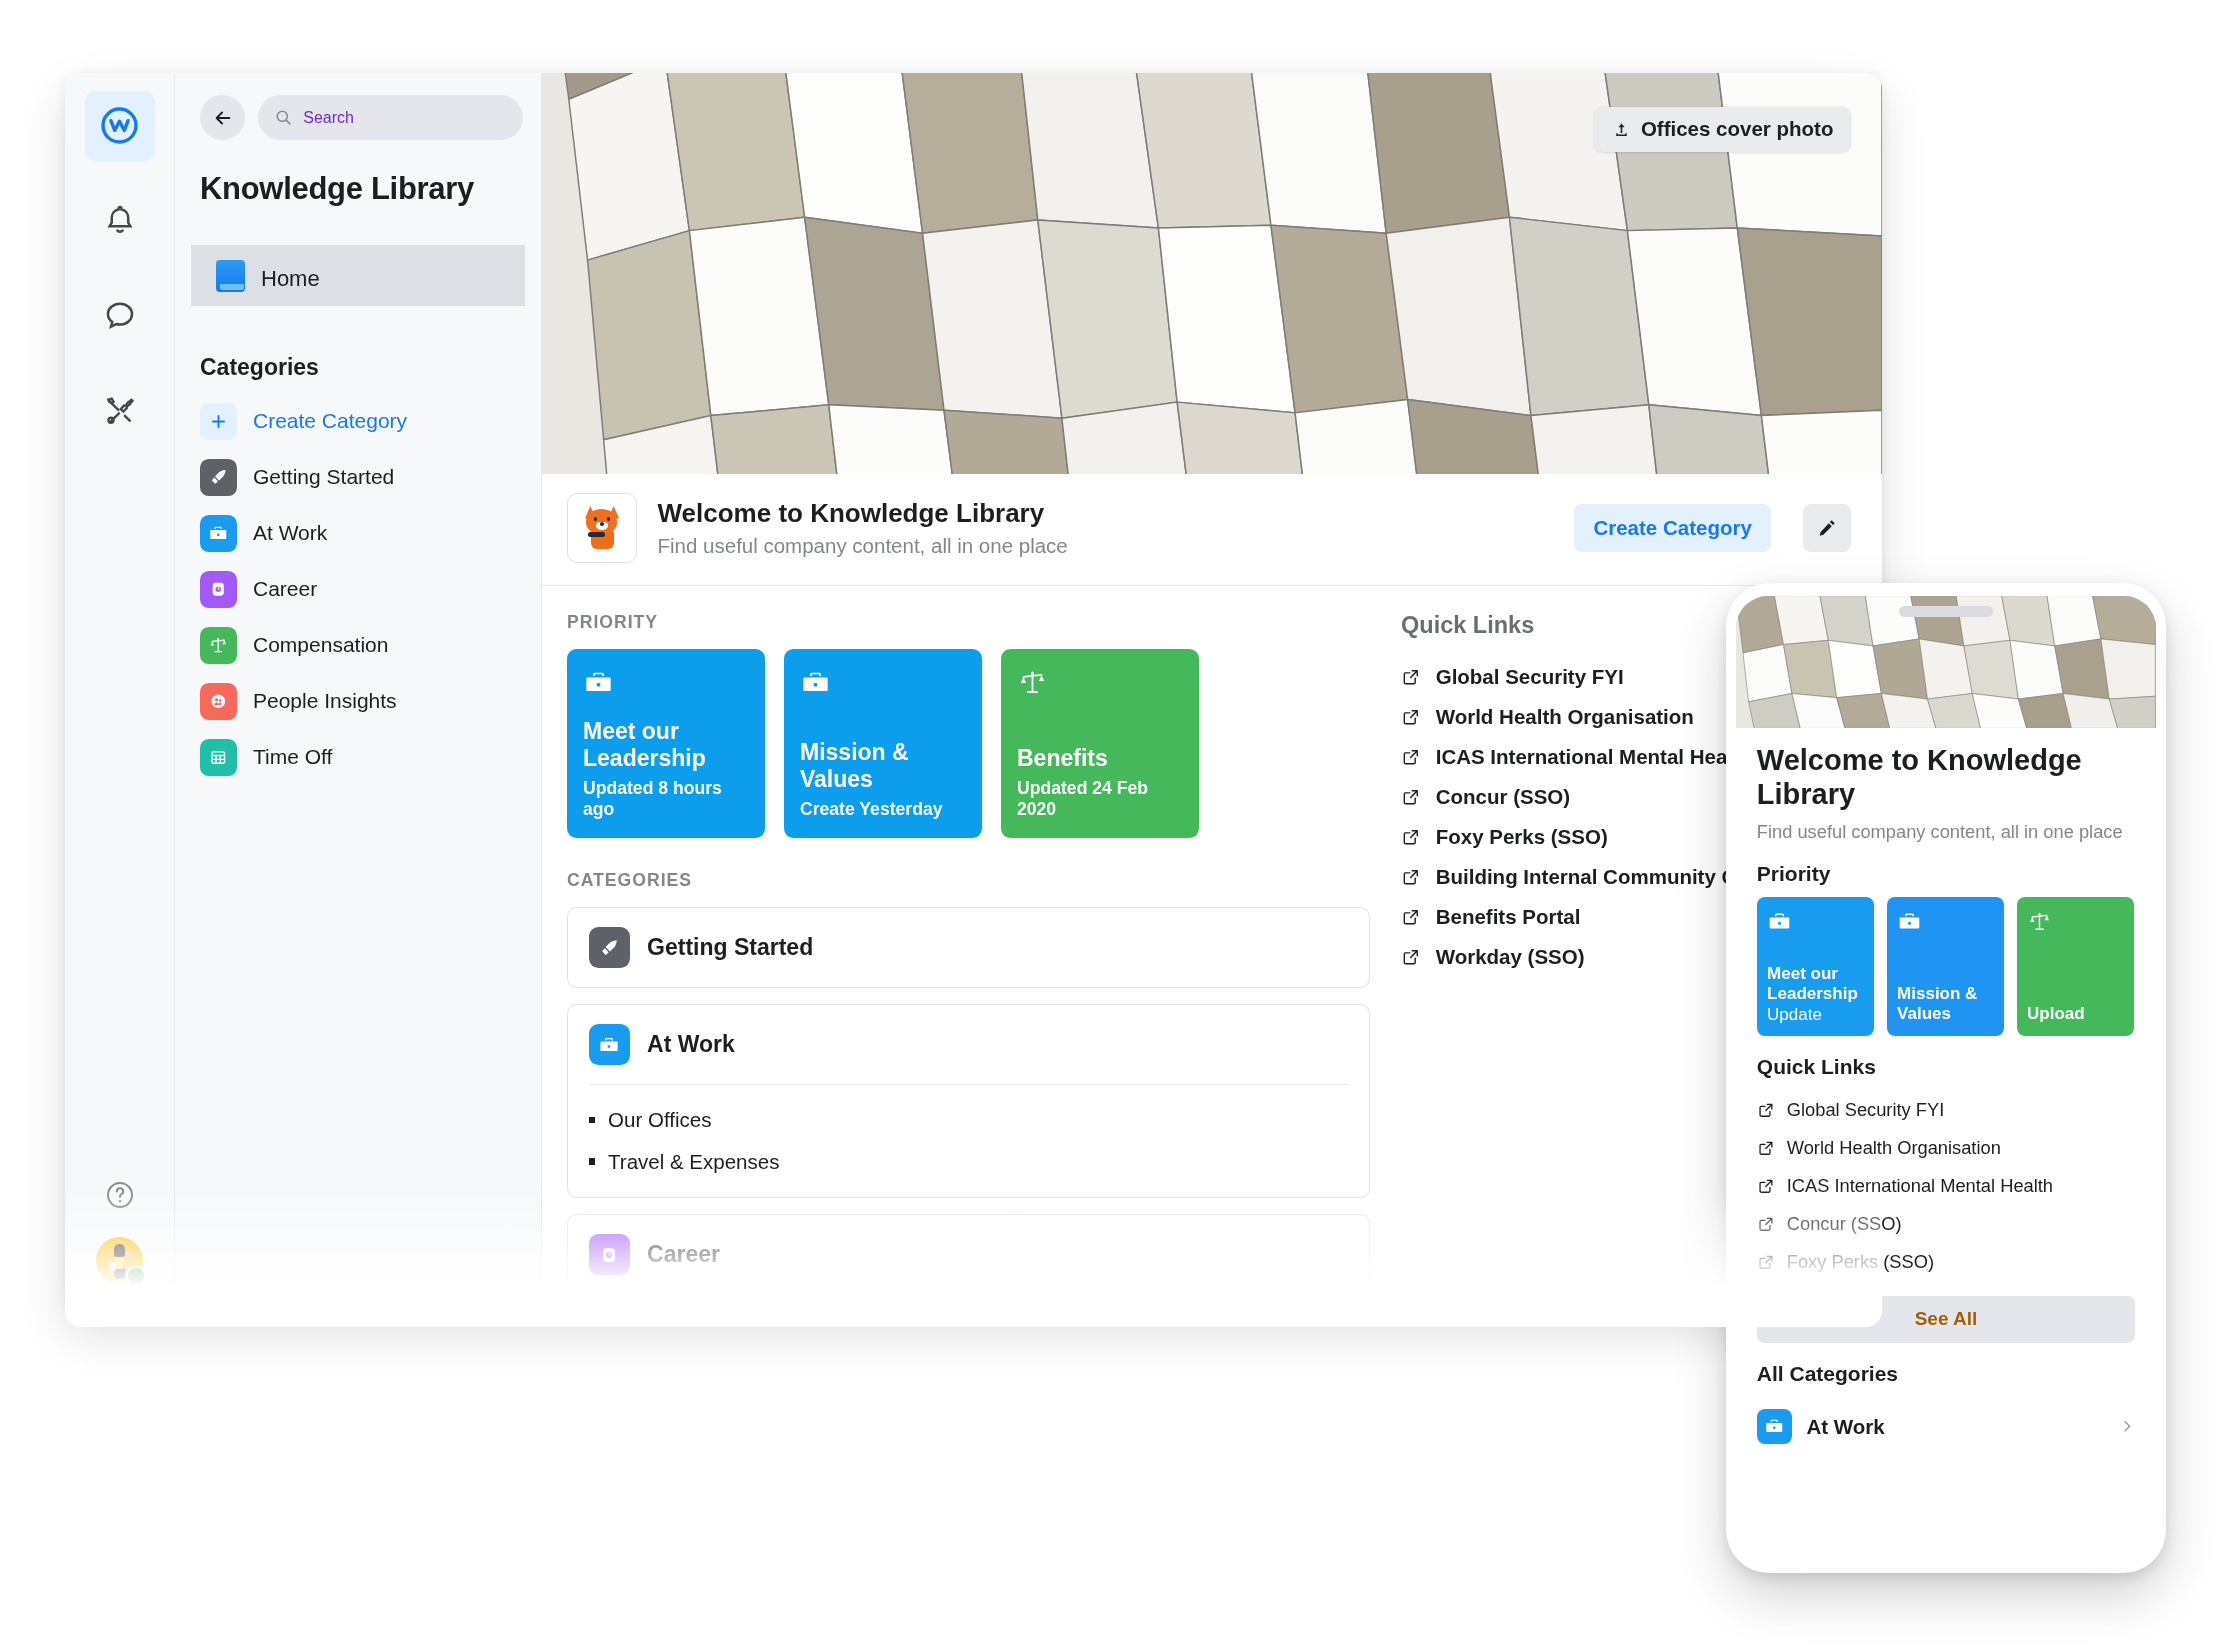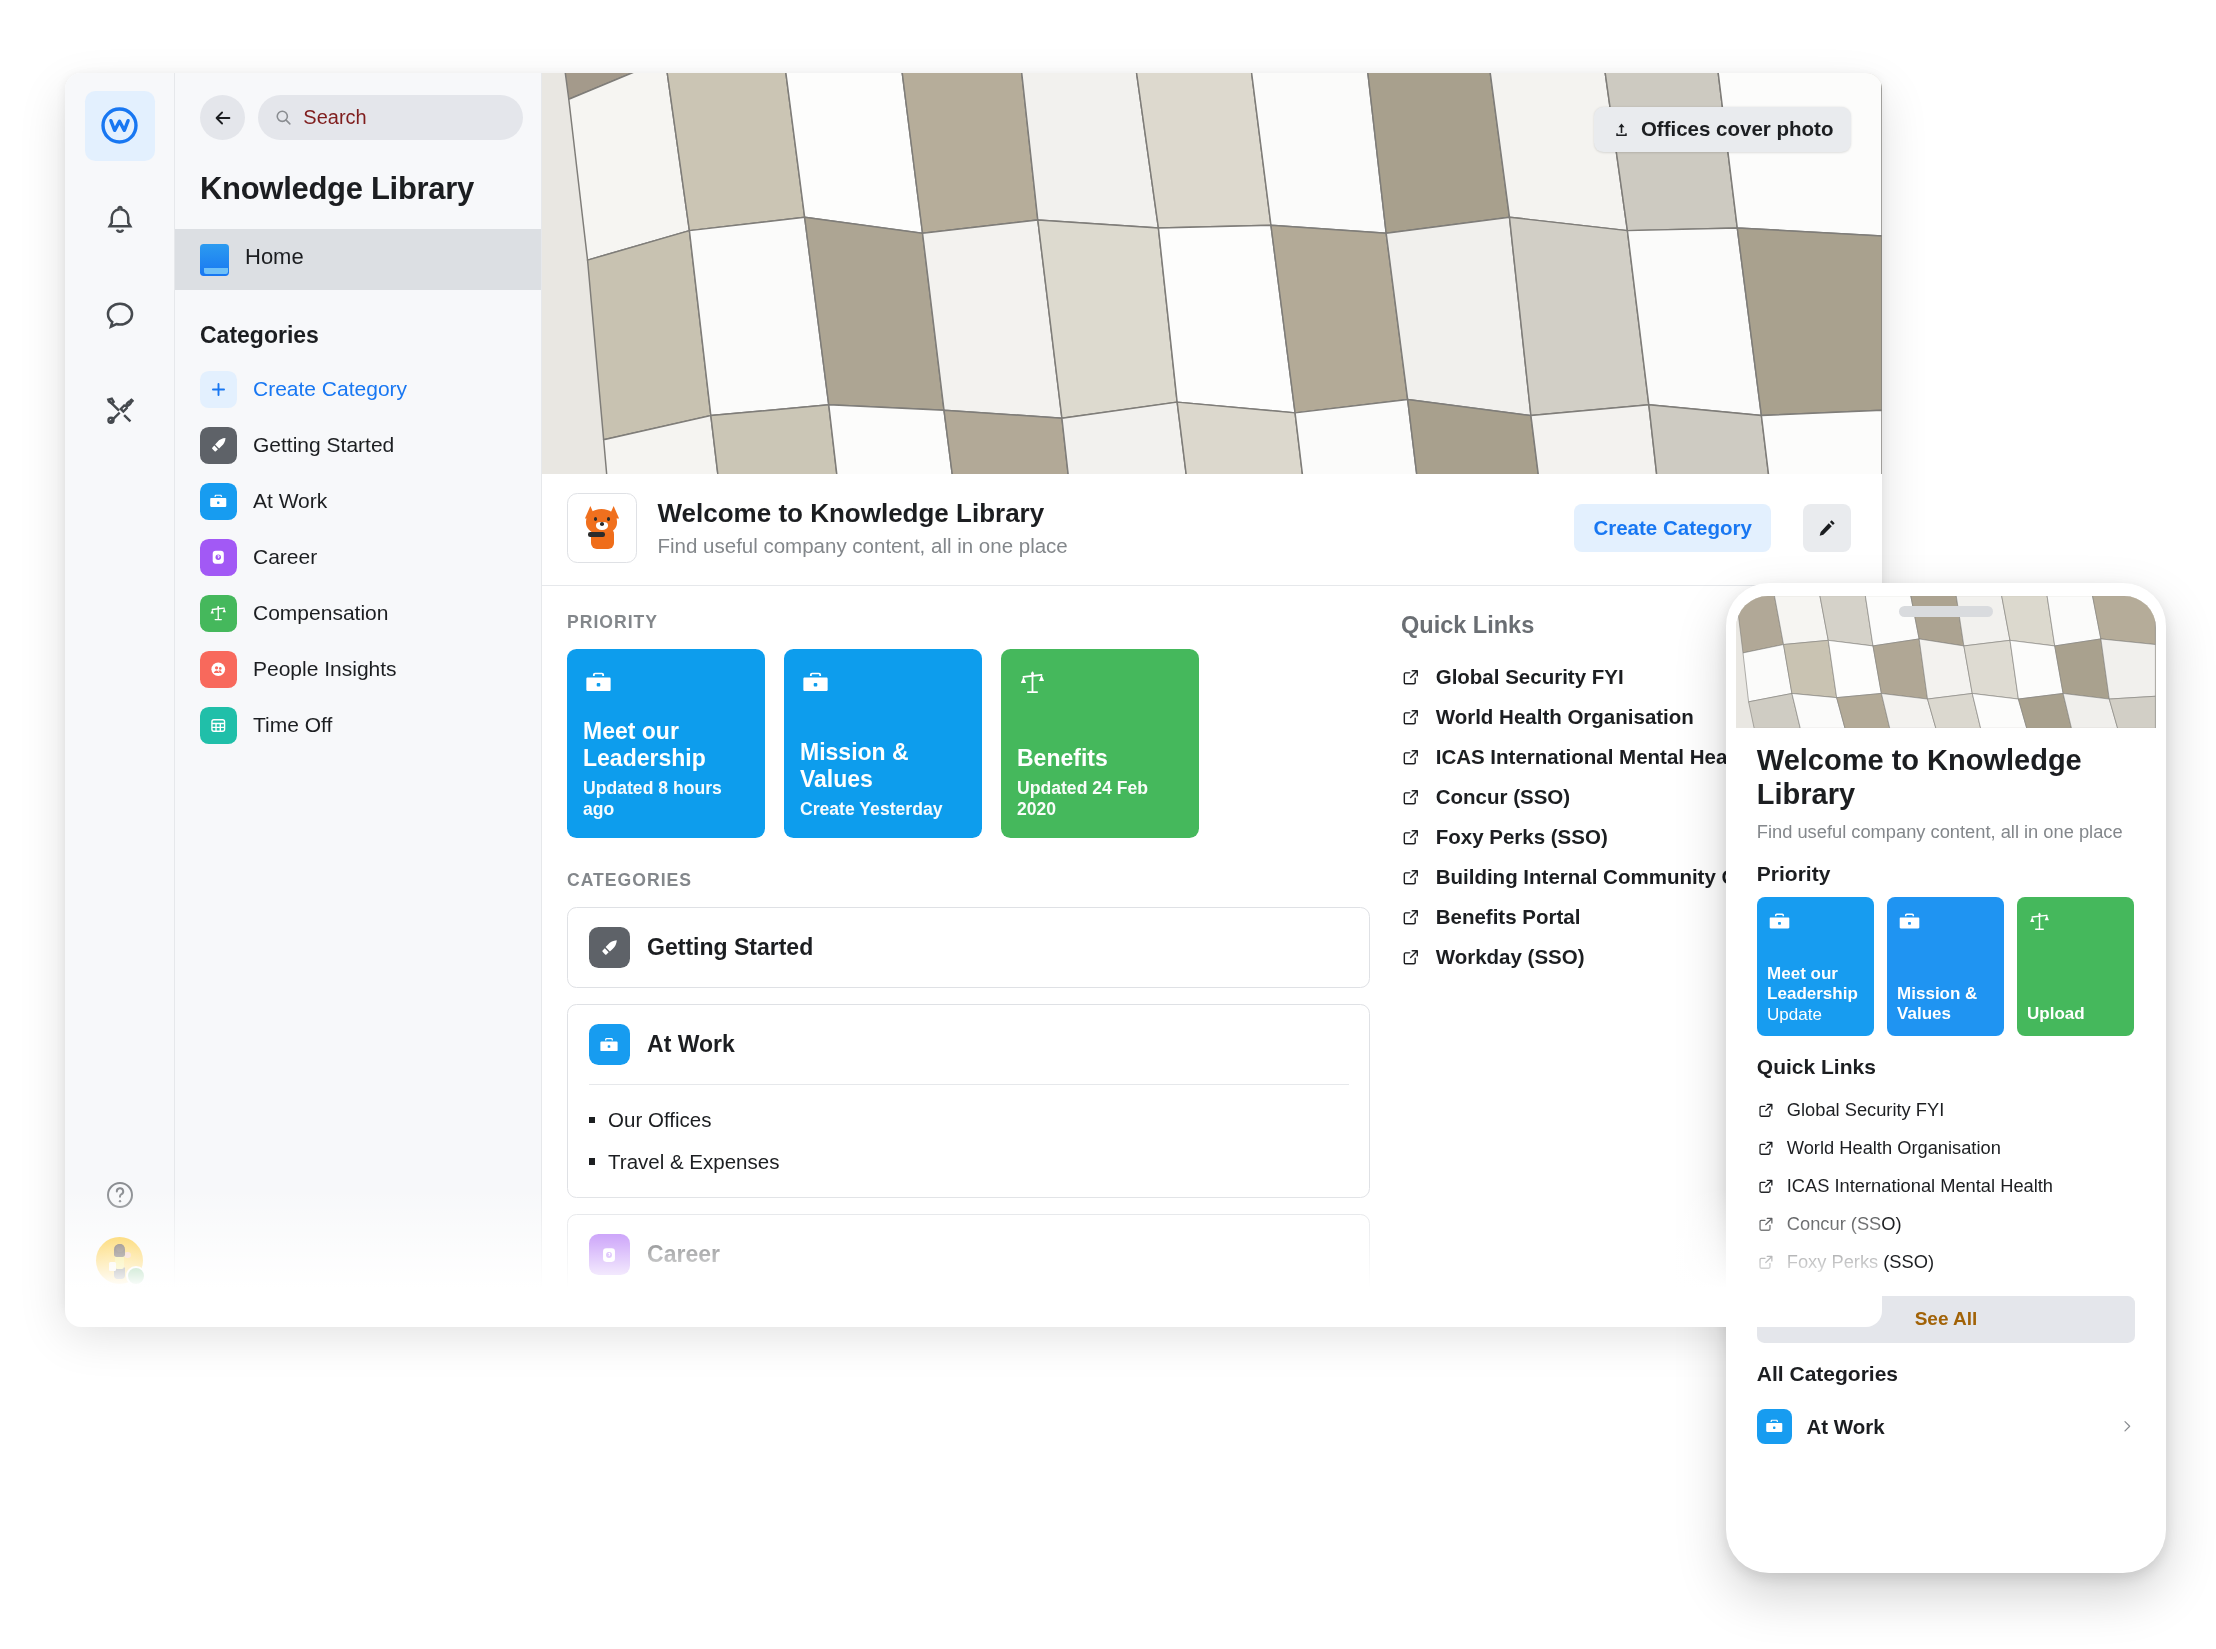--- a/index.html
+++ b/index.html
@@ -72,28 +72,28 @@
   }
   .side-top { display: flex; align-items: center; gap: 13px; padding: 22px 17.6px 0 25px; }
   .back-btn {
     width: 45px; height: 45px; border-radius: 50%; background: #e4e6eb;
     display: flex; align-items: center; justify-content: center; flex: 0 0 45px;
   }
   .search-box {
     flex: 1; height: 45px; background: #e4e6eb; border-radius: 23px;
     display: flex; align-items: center; gap: 10.3px; padding: 0 16px;
   }
-  .search-ph { color: #7f1d1d; font-size: 20px; }
+  .search-ph { color: #6d28d9; font-size: 16px; }
   .side-title {
     font-size: 31px; font-weight: 700; color: #1c1e21;
     padding: 31px 25px 22px 25px; letter-spacing: -0.3px;
   }
   .home-row {
-    display: flex; align-items: flex-start; gap: 16px;
-    background: #dcdfe3; padding: 14.7px 25px; margin: 0;
+    display: flex; align-items: flex-end; gap: 16px;
+    background: #dcdfe3; padding: 14.7px 25px; margin: 16px;
   }
   .book-icon {
     width: 29px; height: 32px; border-radius: 3.7px;
     background: linear-gradient(180deg,#2c9bf0 0%,#1877f2 100%);
     position: relative;
   }
   .book-icon::after {
     content:''; position:absolute; left:3.7px; right:1.5px; bottom:2.2px; height:5.1px;
     background:#6fc0f7; border-radius: 0 0 2.2px 2.2px;
   }

